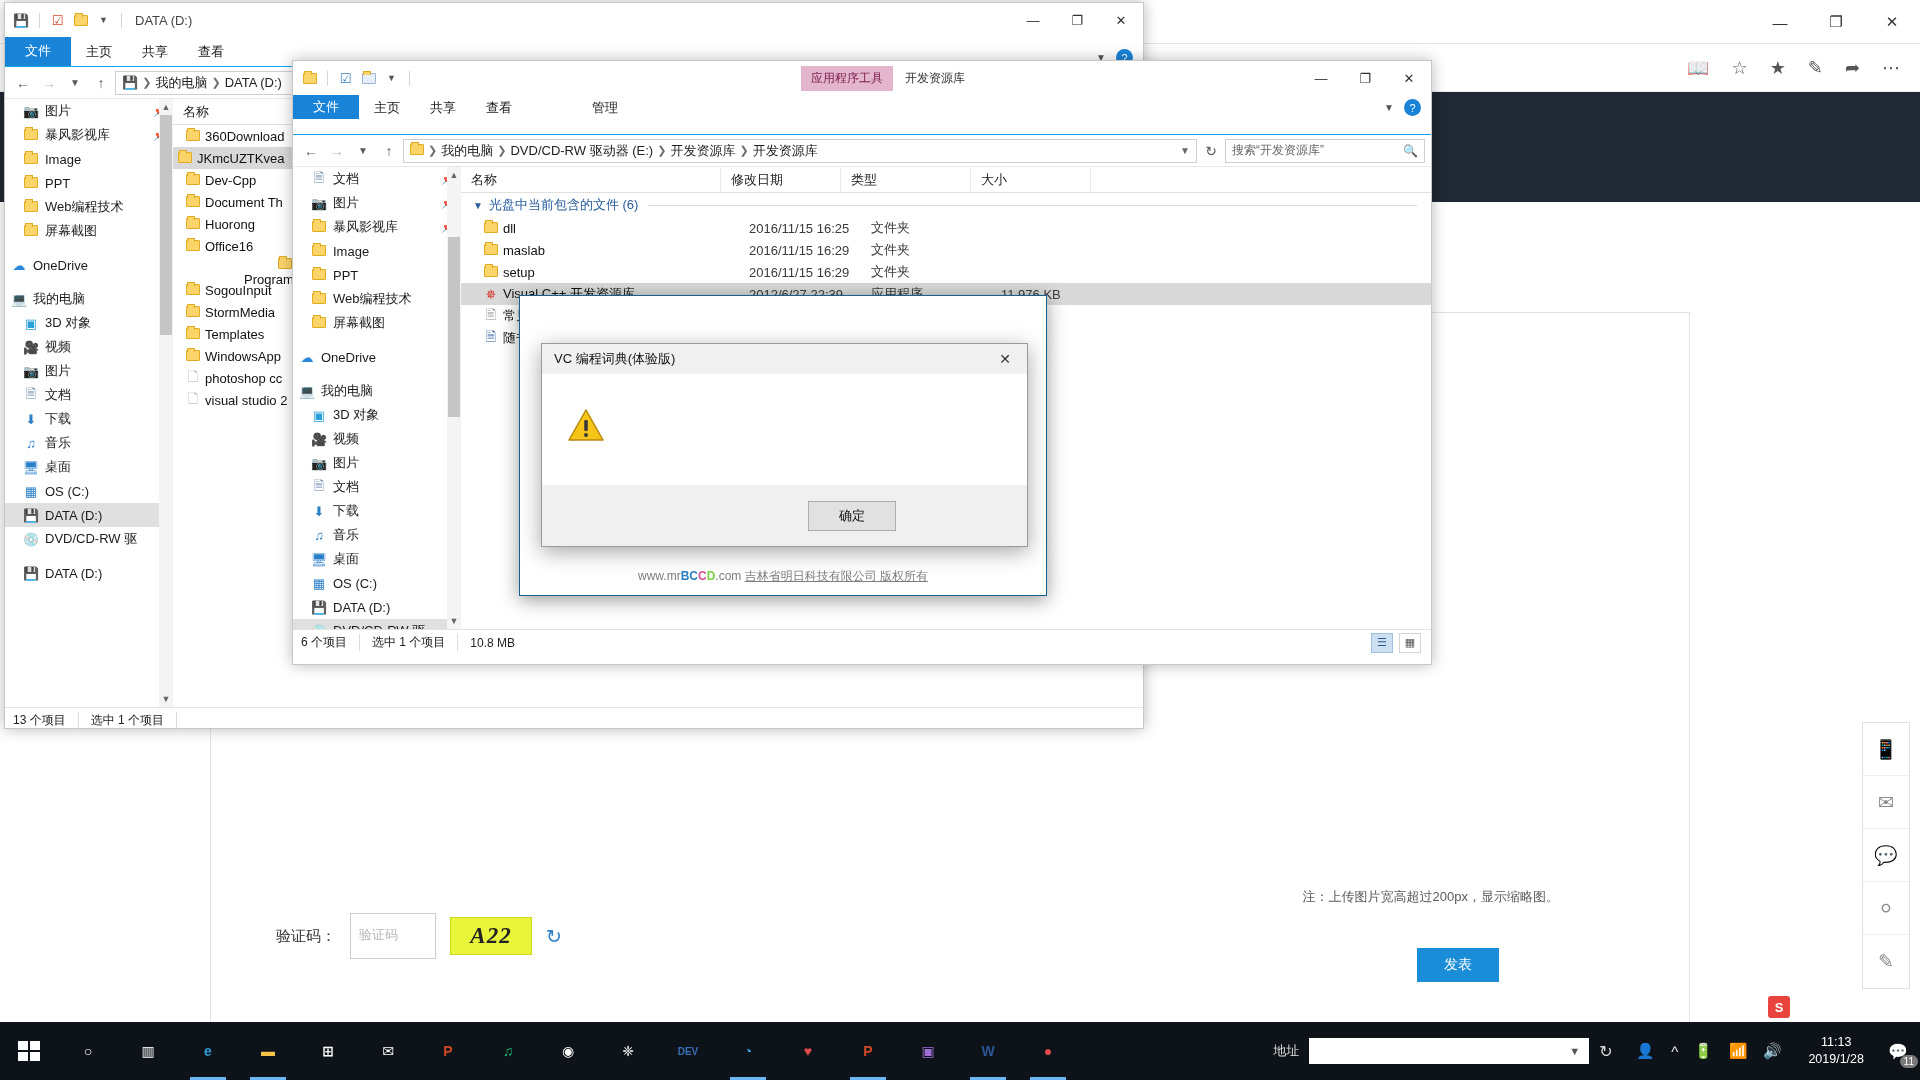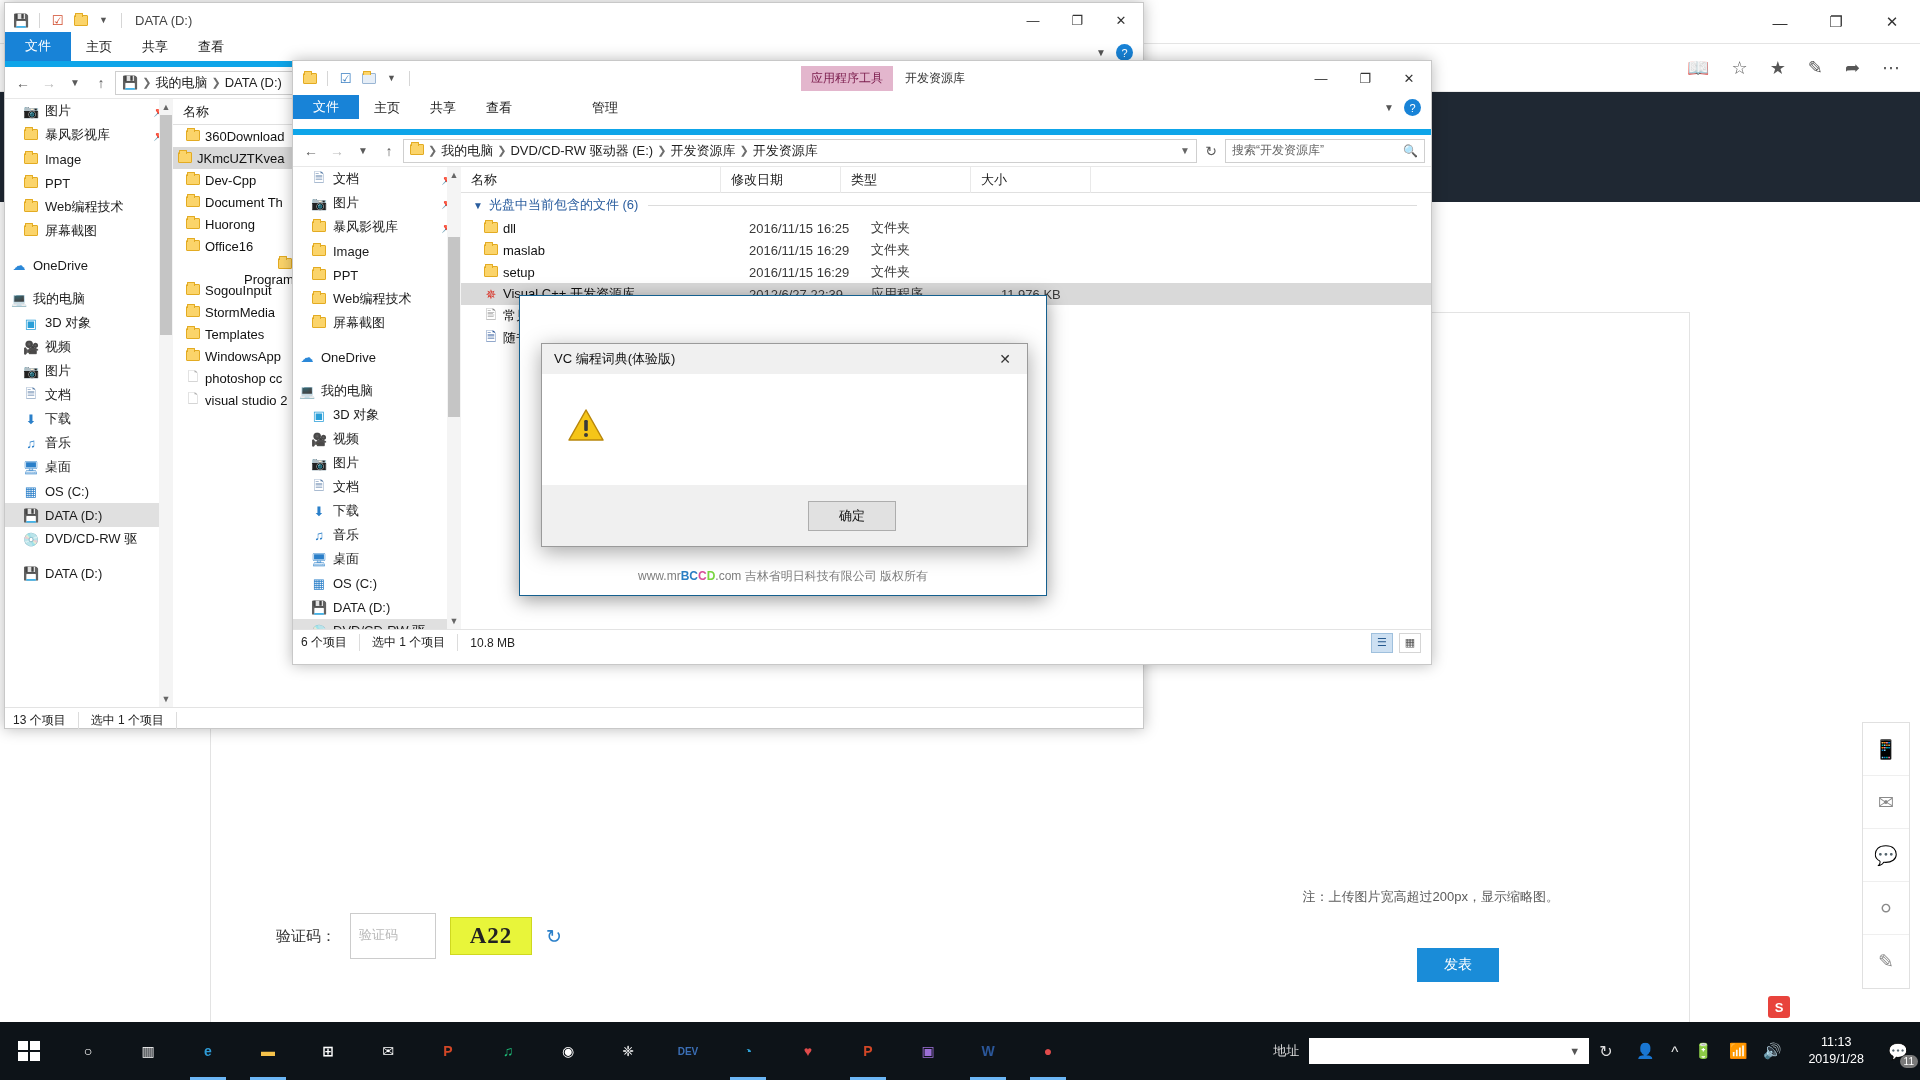--- a/index.html
+++ b/index.html
@@ -39,21 +39,21 @@
   }
   .cap-row { position:absolute; left:65px; top:600px; display:flex; align-items:center; gap:14px; }
   .cap-label { color:#333; font-size:15px; }
   .cap-input {
     width:86px; height:46px; border:1px solid #ccc; background:#fff;
     color:#b8b8b8; font-size:13px; padding:0 8px; line-height:42px;
   }
   .cap-img {
     width:82px; height:38px; background:#e8f53a;
     display:flex; align-items:center; justify-content:center;
-    font-family:"Liberation Serif", serif; font-weight:bold;
+    font-family:"Liberation Serif", serif; font-style:italic; font-weight:bold;
     font-size:23px; color:#222; letter-spacing:1px;
     border:1px solid #cfd820;
   }
   .cap-refresh { color:#2a7fc9; font-size:19px; }
   .note-text { position:absolute; right:130px; top:575px; color:#5a5a5a; font-size:13px; }
   .submit-btn {
     position:absolute; right:190px; top:635px; width:82px; height:34px;
     background:#1a8cd8; color:#fff; border:none; font-size:14px; cursor:pointer;
   }
   
@@ -70,21 +70,21 @@
                background:#fff; position:relative; }
   .qat { display:flex; align-items:center; gap:6px; }
   .qat .sep { width:1px; height:15px; background:#d6d6d6; margin:0 3px; }
   .qat-ico { width:17px; height:17px; display:inline-flex; align-items:center; justify-content:center; font-size:13px; }
   .win-title-text { margin-left:10px; font-size:13px; color:#444; }
   .win-btns { position:absolute; right:0; top:0; height:34px; display:flex; }
   .win-btns span { width:44px; height:34px; display:flex; align-items:center;
                    justify-content:center; color:#333; font-size:13px; }
 
   .ribbon-tabs { height:28px; display:flex; align-items:flex-end; background:#fff;
-                 border-bottom:6px solid #0ea5e9; position:relative; }
+                 border-bottom:1px solid #0ea5e9; position:relative; }
   .rtab { padding:4px 15px 5px; font-size:13px; color:#222; }
   .rtab.file { background:#1883d7; color:#fff; padding:5px 20px 6px; }
   .ctxhdr { position:absolute; font-size:12px; }
 
   .addrbar { height:32px; display:flex; align-items:center; gap:2px; padding:0 6px;
              background:#fff; border-bottom:1px solid #e8e8e8; }
   .navbtn { width:24px; height:24px; display:flex; align-items:center; justify-content:center;
             color:#5a5a5a; font-size:14px; }
   .navbtn.dim { color:#bcbcbc; }
   .crumbbox { flex:1; height:24px; border:1px solid #cfcfcf; display:flex; align-items:center;
@@ -663,21 +663,21 @@
       <span style="width:22px;height:20px;background:#cde0f2;border:1px solid #9fc0dd;display:flex;align-items:center;justify-content:center;font-size:11px;color:#25598f;">☰</span>
       <span style="width:22px;height:20px;border:1px solid #d5d5d5;display:flex;align-items:center;justify-content:center;font-size:11px;color:#555;">▦</span>
     </span>
   </div>
 </div>
 
 <div id="mrwin">
   <div class="mr-body"></div>
   <div class="mr-footer">
     <span>www.mr</span><b style="color:#2b7fc4">B</b><b style="color:#2b7fc4">C</b><b style="color:#d94f9a">C</b><b style="color:#7ad642">D</b><span>.com</span>
-    <span style="margin-left:0;">吉林省明日科技有限公司 版权所有</span>
+    <span style="margin-left:0;text-decoration:underline;">吉林省明日科技有限公司 版权所有</span>
   </div>
 </div>
 
 <div id="errdlg">
   <div class="err-title">
     <span>VC 编程词典(体验版)</span>
     <span class="err-close">✕</span>
   </div>
   <div class="err-content">
     <div class="warn-ico">

